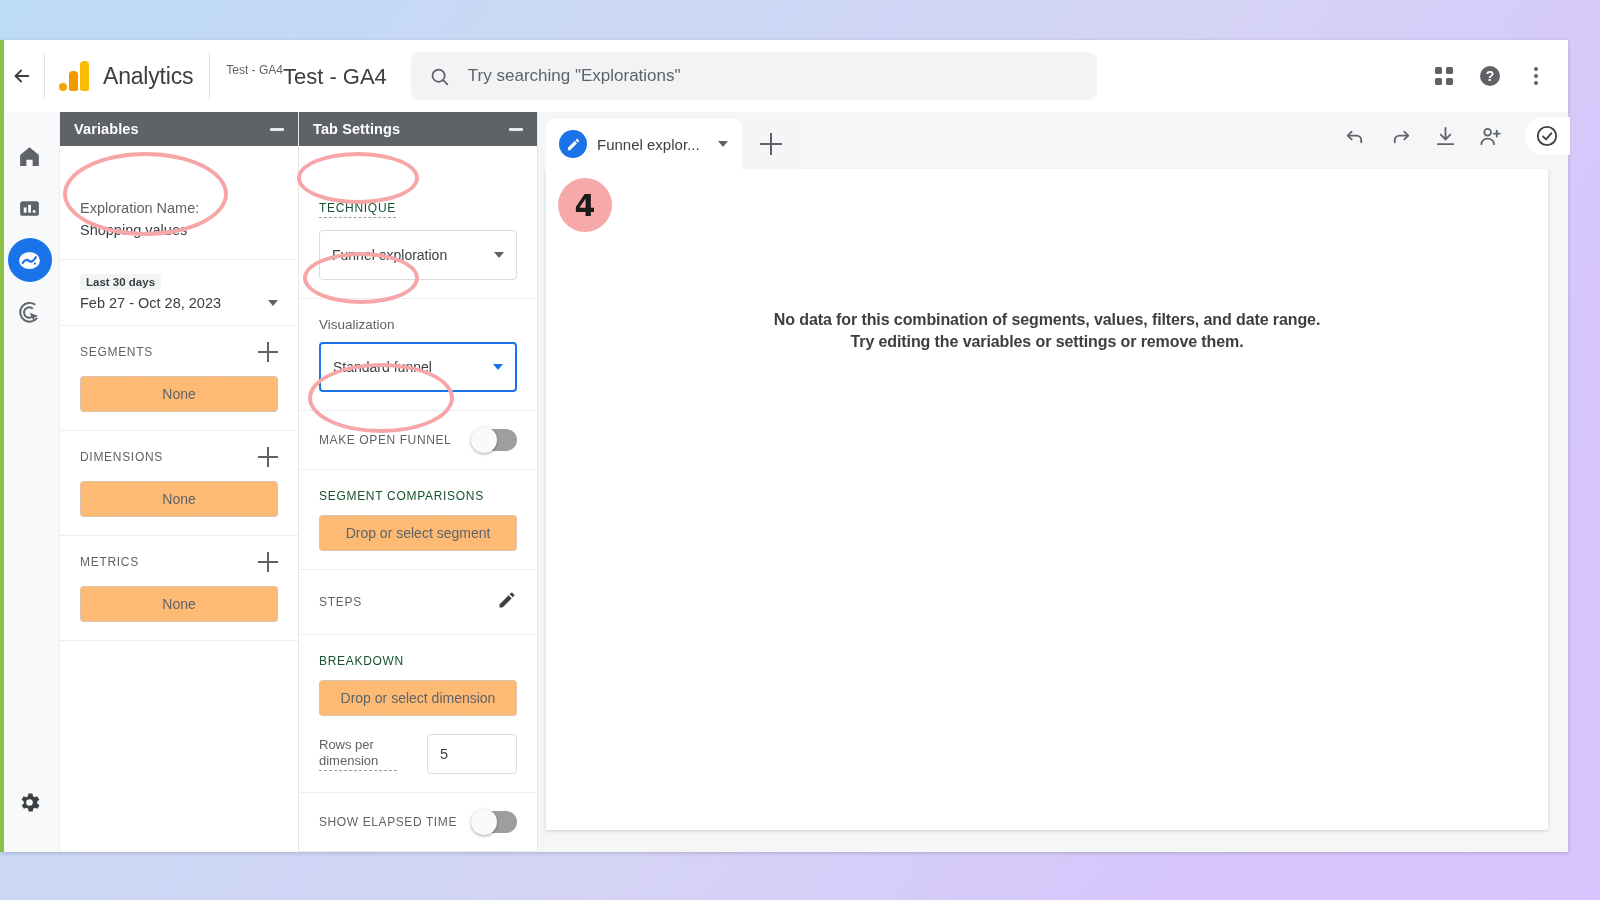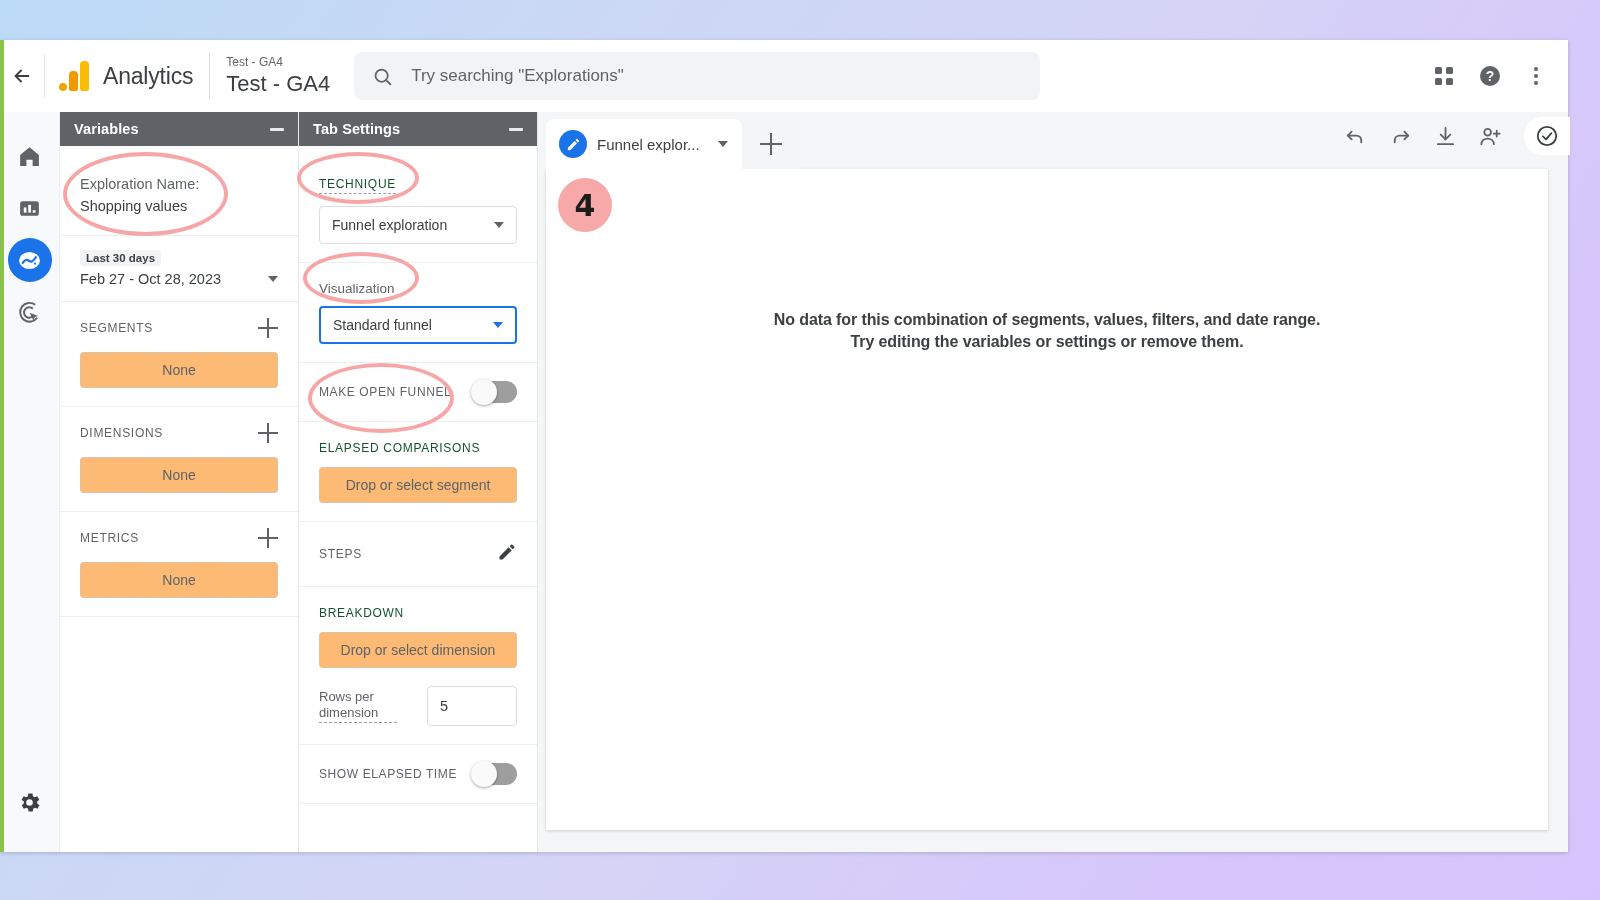--- a/index.html
+++ b/index.html
@@ -55,21 +55,21 @@
     height: 30px;
   }
   .bar-a { width: 8px; height: 8px; border-radius: 50%; background: #f4a400; }
   .bar-b { width: 9px; height: 20px; border-radius: 4px 4px 2px 2px; background: #f29900; }
   .bar-c { width: 9px; height: 30px; border-radius: 4px 4px 2px 2px; background: #fbbc04; }
   .brand {
     font-size: 23px; color: #3c4043; letter-spacing: -0.2px;
     font-weight: 400;
   }
   .prop-sep { width: 1px; height: 46px; background: #dadce0; margin: 0 16px; }
-  .prop-block { display: flex; flex-direction: column; justify-content: center; }
+  .prop-block { display: flex; flex-direction: row; justify-content: center; }
   .prop-sub { font-size: 12px; color: #5f6368; line-height: 15px; }
   .prop-name { font-size: 22px; color: #3c4043; line-height: 27px; font-weight: 400; }
   .searchwrap {
     margin-left: 24px;
     width: 686px; height: 48px;
     background: #f1f3f4; border-radius: 8px;
     display: flex; align-items: center;
     padding: 0 18px; gap: 18px;
     cursor: text;
   }
@@ -99,38 +99,38 @@
     width: 44px; height: 44px; margin-bottom: 8px;
     display: flex; align-items: center; justify-content: center;
     border-radius: 50%; cursor: pointer;
   }
   .nav-item svg { width: 25px; height: 25px; }
   .nav-item.active { background: #1a73e8; }
   .nav-item.active svg { fill: #fff; }
   .nav-gear { margin-top: auto; margin-bottom: 28px; }
 
   
-  .panel { background: #fff; display: flex; flex-direction: column; }
+  .panel { background: #fff; display: flex; flex-direction: column; gap: 36px; }
   .panel-variables { width: 239px; flex: 0 0 239px; border-right: 1px solid #e4e6e8; }
   .panel-tabsettings { width: 239px; flex: 0 0 239px; border-right: 1px solid #e4e6e8; }
   .panel-head {
     height: 34px; background: #5f6368;
     display: flex; align-items: center;
     padding: 0 14px;
     flex: 0 0 34px;
   }
   .panel-head-title {
     color: #fff; font-size: 14.5px; font-weight: 700;
     letter-spacing: 0.1px;
   }
   .minimize {
     margin-left: auto; cursor: pointer;
     width: 14px; height: 3px; background: #e8eaed; border-radius: 1px;
   }
-  .panel-body { flex: 1; overflow: hidden; margin-top: 12px; }
+  .panel-body { flex: 1; overflow: hidden; }
 
   .sect { border-bottom: 1px solid #eceff1; padding: 16px 20px 18px 20px; }
   .expl-label { font-size: 14.5px; color: #5f6368; line-height: 21px; }
   .expl-value { font-size: 14.5px; color: #3c4043; line-height: 22px; }
 
   .daterange { padding: 12px 20px 14px 20px; border-bottom: 1px solid #eceff1; position: relative; }
   .chip {
     display: inline-block; background: #f1f3f4; color: #3c4043;
     font-size: 11.5px; font-weight: 700; padding: 2px 6px;
     border-radius: 3px; margin-bottom: 5px;
@@ -167,21 +167,21 @@
 
   
   .ts-sect { border-bottom: 1px solid #eceff1; padding: 16px 20px 18px 20px; }
   .ts-label {
     font-size: 12px; color: #14532d; letter-spacing: 0.7px;
     margin-bottom: 12px; display: inline-block;
   }
   .ts-label.dashed { border-bottom: 1.5px dashed #9aa0a6; padding-bottom: 2px; }
   .ts-label-mixed { font-size: 13.5px; color: #5f6368; margin-bottom: 10px; display: inline-block; letter-spacing: 0; }
   .select {
-    height: 38px; border: 1px solid #dadce0; border-radius: 4px;
+    height: 50px; border: 1px solid #dadce0; border-radius: 4px;
     display: flex; align-items: center; padding: 0 12px;
     font-size: 14px; color: #3c4043; background: #fff;
     cursor: pointer;
   }
   .select.focused { border: 2px solid #1a73e8; }
   .select .caret2 {
     margin-left: auto; width: 0; height: 0;
     border-left: 5.5px solid transparent; border-right: 5.5px solid transparent;
     border-top: 6.5px solid #5f6368;
   }
@@ -466,21 +466,21 @@
             <span class="caret2"></span>
           </div>
         </div>
 
         <div class="toggle-row">
           <span class="toggle-label">MAKE OPEN FUNNEL</span>
           <span class="switch"></span>
         </div>
 
         <div class="ts-sect">
-          <span class="ts-label">ELAPSED COMPARISONS</span>
+          <span class="ts-label">SEGMENT COMPARISONS</span>
           <div class="dropzone">Drop or select segment</div>
         </div>
 
         <div class="steps-row">
           <span class="steps-label">STEPS</span>
           <span class="pencil">
             <svg viewBox="0 0 24 24" fill="#3c4043">
               <path d="M3 17.3V21h3.7L17.6 10.1l-3.7-3.7zM20.7 7c.4-.4.4-1 0-1.4l-2.3-2.3a1 1 0 0 0-1.4 0l-1.8 1.8 3.7 3.7z"></path>
             </svg>
           </span>

